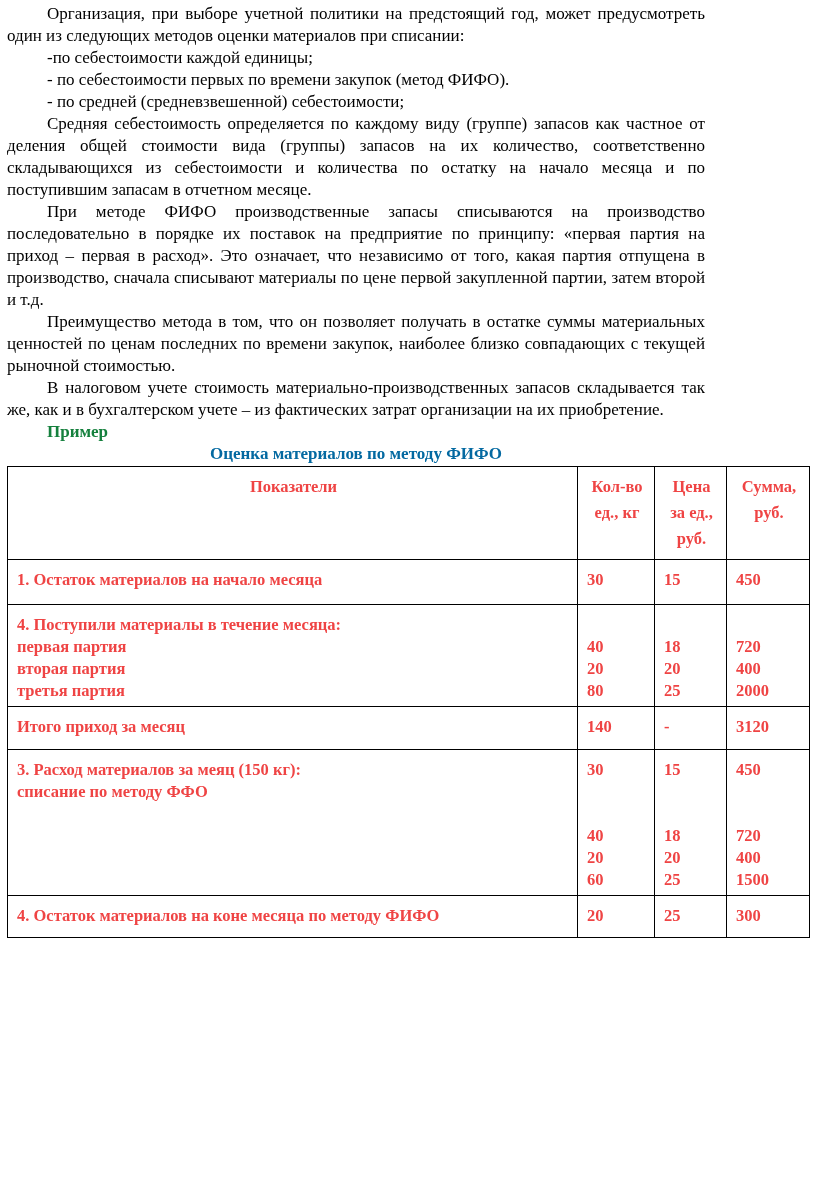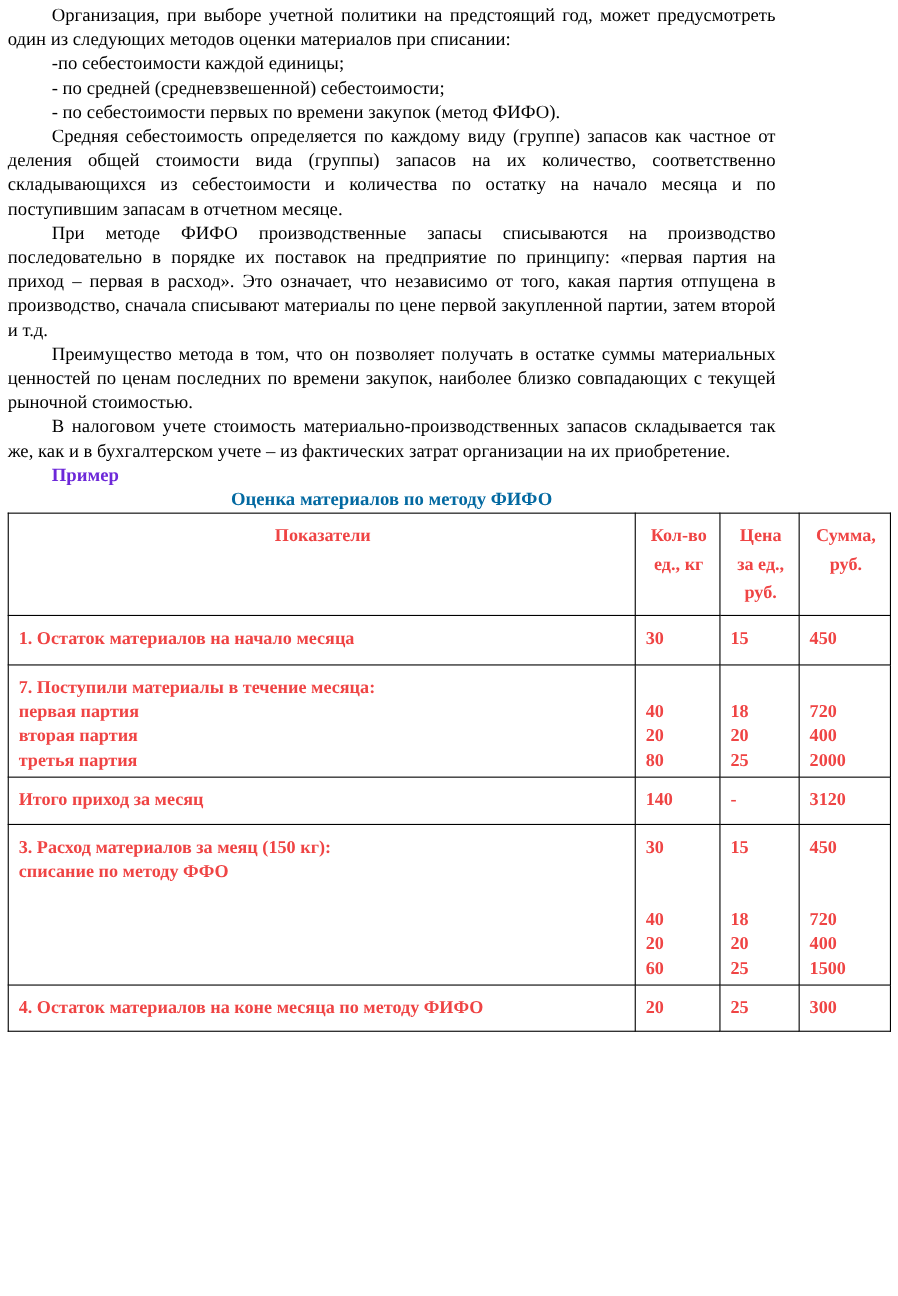--- a/index.html
+++ b/index.html
@@ -17,21 +17,21 @@
     color: #000000;
     background: #ffffff;
   }
   p.body-par {
     margin: 0;
     text-align: justify;
     text-indent: 40px;
     line-height: 22px;
   }
   .green {
-    color: #6d28d9;
+    color: #15803d;
     font-weight: bold;
   }
   p.example {
     text-align: left;
   }
   .table-title {
     text-align: center;
     font-weight: bold;
     color: #0369a1;
     line-height: 22px;
@@ -80,22 +80,22 @@
     padding-bottom: 8px;
   }
 </style>
 </head>
 <body>
 
 <div class="page">
 
   <p class="body-par">Организация, при выборе учетной политики на предстоящий год, может предусмотреть один из следующих методов оценки материалов при списании:</p>
   <p class="body-par">-по себестоимости каждой единицы;</p>
+  <p class="body-par">- по себестоимости первых по времени закупок (метод ФИФО).</p>
   <p class="body-par">- по средней (средневзвешенной) себестоимости;</p>
-  <p class="body-par">- по себестоимости первых по времени закупок (метод ФИФО).</p>
   <p class="body-par">Средняя себестоимость определяется по каждому виду (группе) запасов как частное от деления общей стоимости вида (группы) запасов на их количество, соответственно складывающихся из себестоимости и количества по остатку на начало месяца и по поступившим запасам в отчетном месяце.</p>
   <p class="body-par">При методе ФИФО производственные запасы списываются на производство последовательно в порядке их поставок на предприятие по принципу: «первая партия на приход – первая в расход». Это означает, что независимо от того, какая партия отпущена в производство, сначала списывают материалы по цене первой закупленной партии, затем второй и т.д.</p>
   <p class="body-par">Преимущество метода в том, что он позволяет получать в остатке суммы материальных ценностей по ценам последних по времени закупок, наиболее близко совпадающих с текущей рыночной стоимостью.</p>
   <p class="body-par">В налоговом учете стоимость материально-производственных запасов складывается так же, как и в бухгалтерском учете – из фактических затрат организации на их приобретение.</p>
 
   <p class="body-par example green">Пример</p>
 
   <div class="table-title">Оценка материалов по методу ФИФО</div>
 
   <table class="fifo-table">
@@ -118,21 +118,21 @@
       </tr>
 
       <tr class="r-single">
         <td>1. Остаток материалов на начало месяца</td>
         <td>30</td>
         <td>15</td>
         <td>450</td>
       </tr>
 
       <tr>
-        <td class="lh42">7. Поступили материалы в течение месяца:
+        <td class="lh42">4. Поступили материалы в течение месяца:
 первая партия
 вторая партия
 третья партия</td>
         <td class="lh42">
 40
 20
 80</td>
         <td class="lh42">
 18
 20

